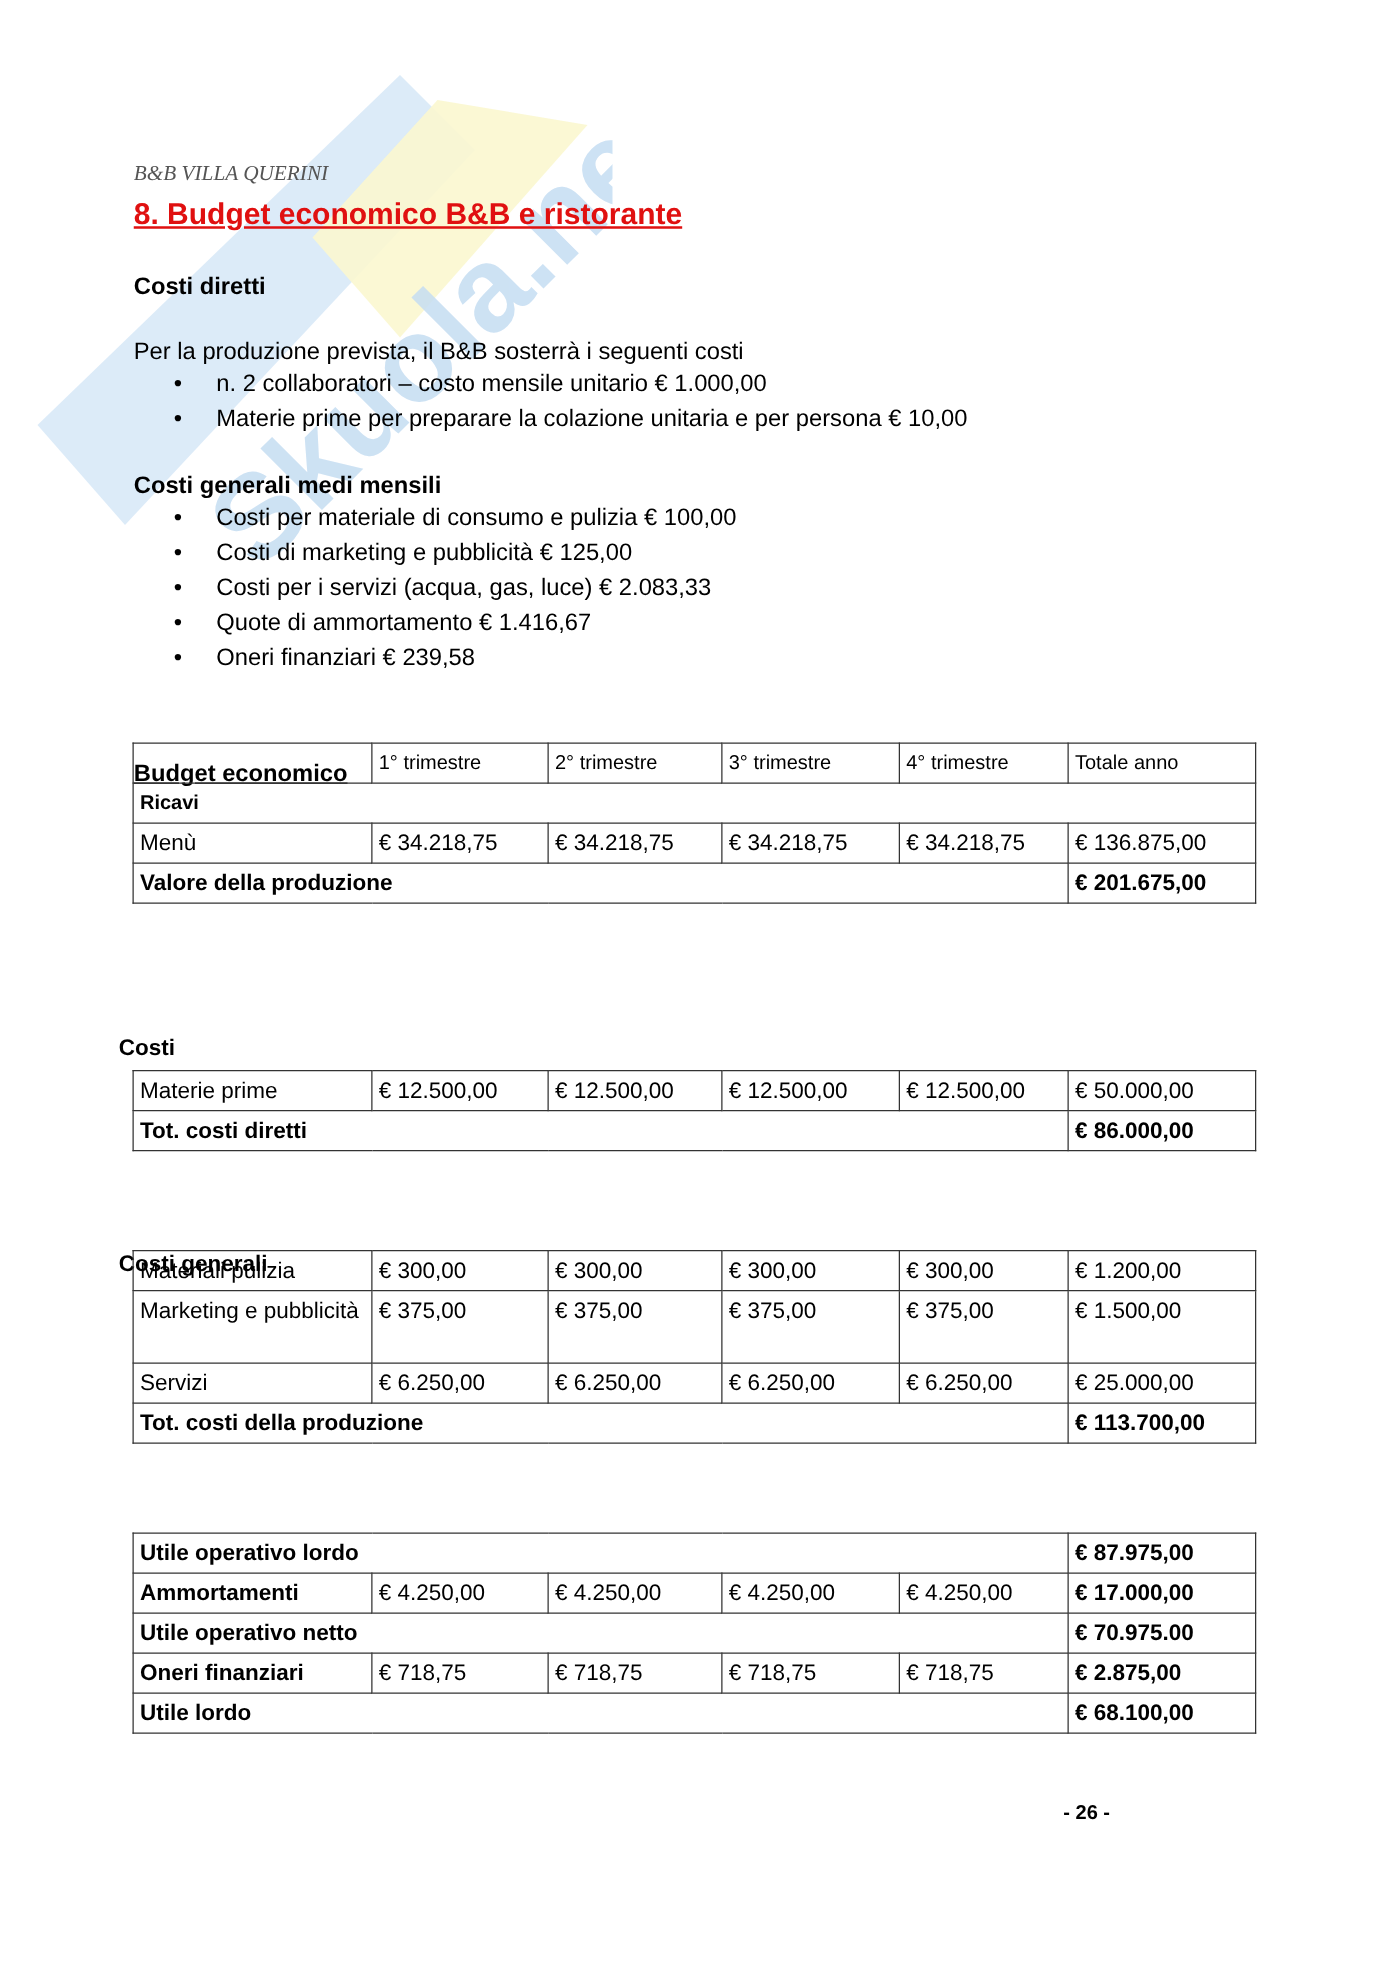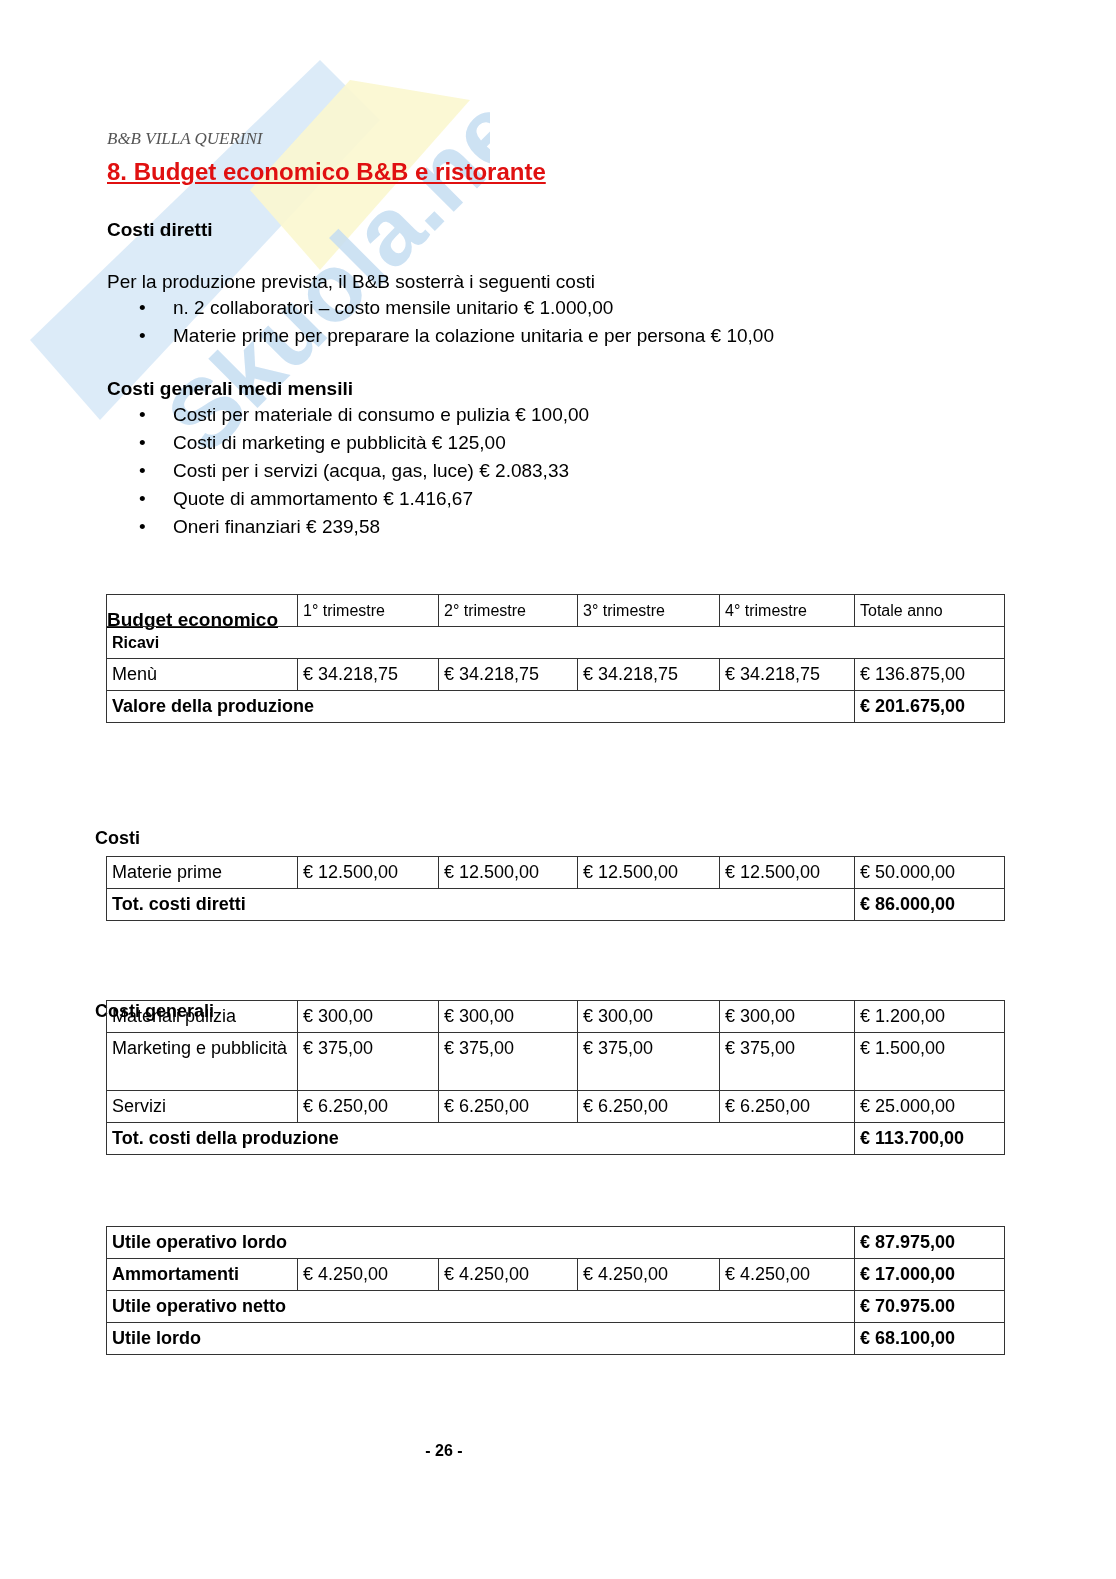--- a/index.html
+++ b/index.html
@@ -23,21 +23,21 @@
   table.grid { position: absolute; left: 106px; width: 898px; border-collapse: collapse; table-layout: fixed;
                font-size: 18px; }
   table.grid td { border: 1.5px solid #333; padding: 4px 5px; vertical-align: top; line-height: 23px; }
   table.grid col.c0 { width: 191px; } table.grid col.c1 { width: 141px; } table.grid col.c2 { width: 139px; }
   table.grid col.c3 { width: 142px; } table.grid col.c4 { width: 135px; } table.grid col.c5 { width: 150px; }
   .b { font-weight: bold; padding-left: 24px; }
   .hdr td { font-size: 16px; }
   .label-row td { font-size: 16px; font-weight: bold; }
 
   .table-caption { position: absolute; left: 95px; font-size: 18px; font-weight: bold; }
-  .page-number { position: absolute; left: 0; width: 888px; top: 1442px; text-align: center; font-size: 16px; font-weight: bold; }
+  .page-number { position: absolute; left: 0; width: 888px; top: 1442px; text-align: right; font-size: 16px; font-weight: bold; }
 </style>
 </head>
 <body>
 
 <svg class="watermark" viewBox="0 0 470 440">
   <polygon points="10,300 300,20 360,80 80,380" fill="#d6e8f7" opacity="0.85"></polygon>
   <polygon points="230,150 330,40 450,60 300,230" fill="#fbf7cf" opacity="0.9"></polygon>
   <text x="60" y="330" transform="rotate(-45 230 220)" font-family="Liberation Sans, sans-serif" font-weight="bold" font-size="96" fill="#c5ddf2" opacity="0.85">Skuola.net</text>
 </svg>
 
@@ -185,20 +185,28 @@
     <td>€ 4.250,00</td>
     <td>€ 4.250,00</td>
     <td>€ 4.250,00</td>
     <td>€ 4.250,00</td>
     <td class="b">€ 17.000,00</td>
   </tr>
   <tr class="b">
     <td colspan="5">Utile operativo netto</td>
     <td>€ 70.975.00</td>
   </tr>
+  <tr>
+    <td class="b">Oneri finanziari</td>
+    <td>€ 718,75</td>
+    <td>€ 718,75</td>
+    <td>€ 718,75</td>
+    <td>€ 718,75</td>
+    <td class="b">€ 2.875,00</td>
+  </tr>
   <tr class="b">
     <td colspan="5">Utile lordo</td>
     <td>€ 68.100,00</td>
   </tr>
 </tbody>
   </table>
 
 <div class="page-number">- 26 -</div>
 
 </body></html>

